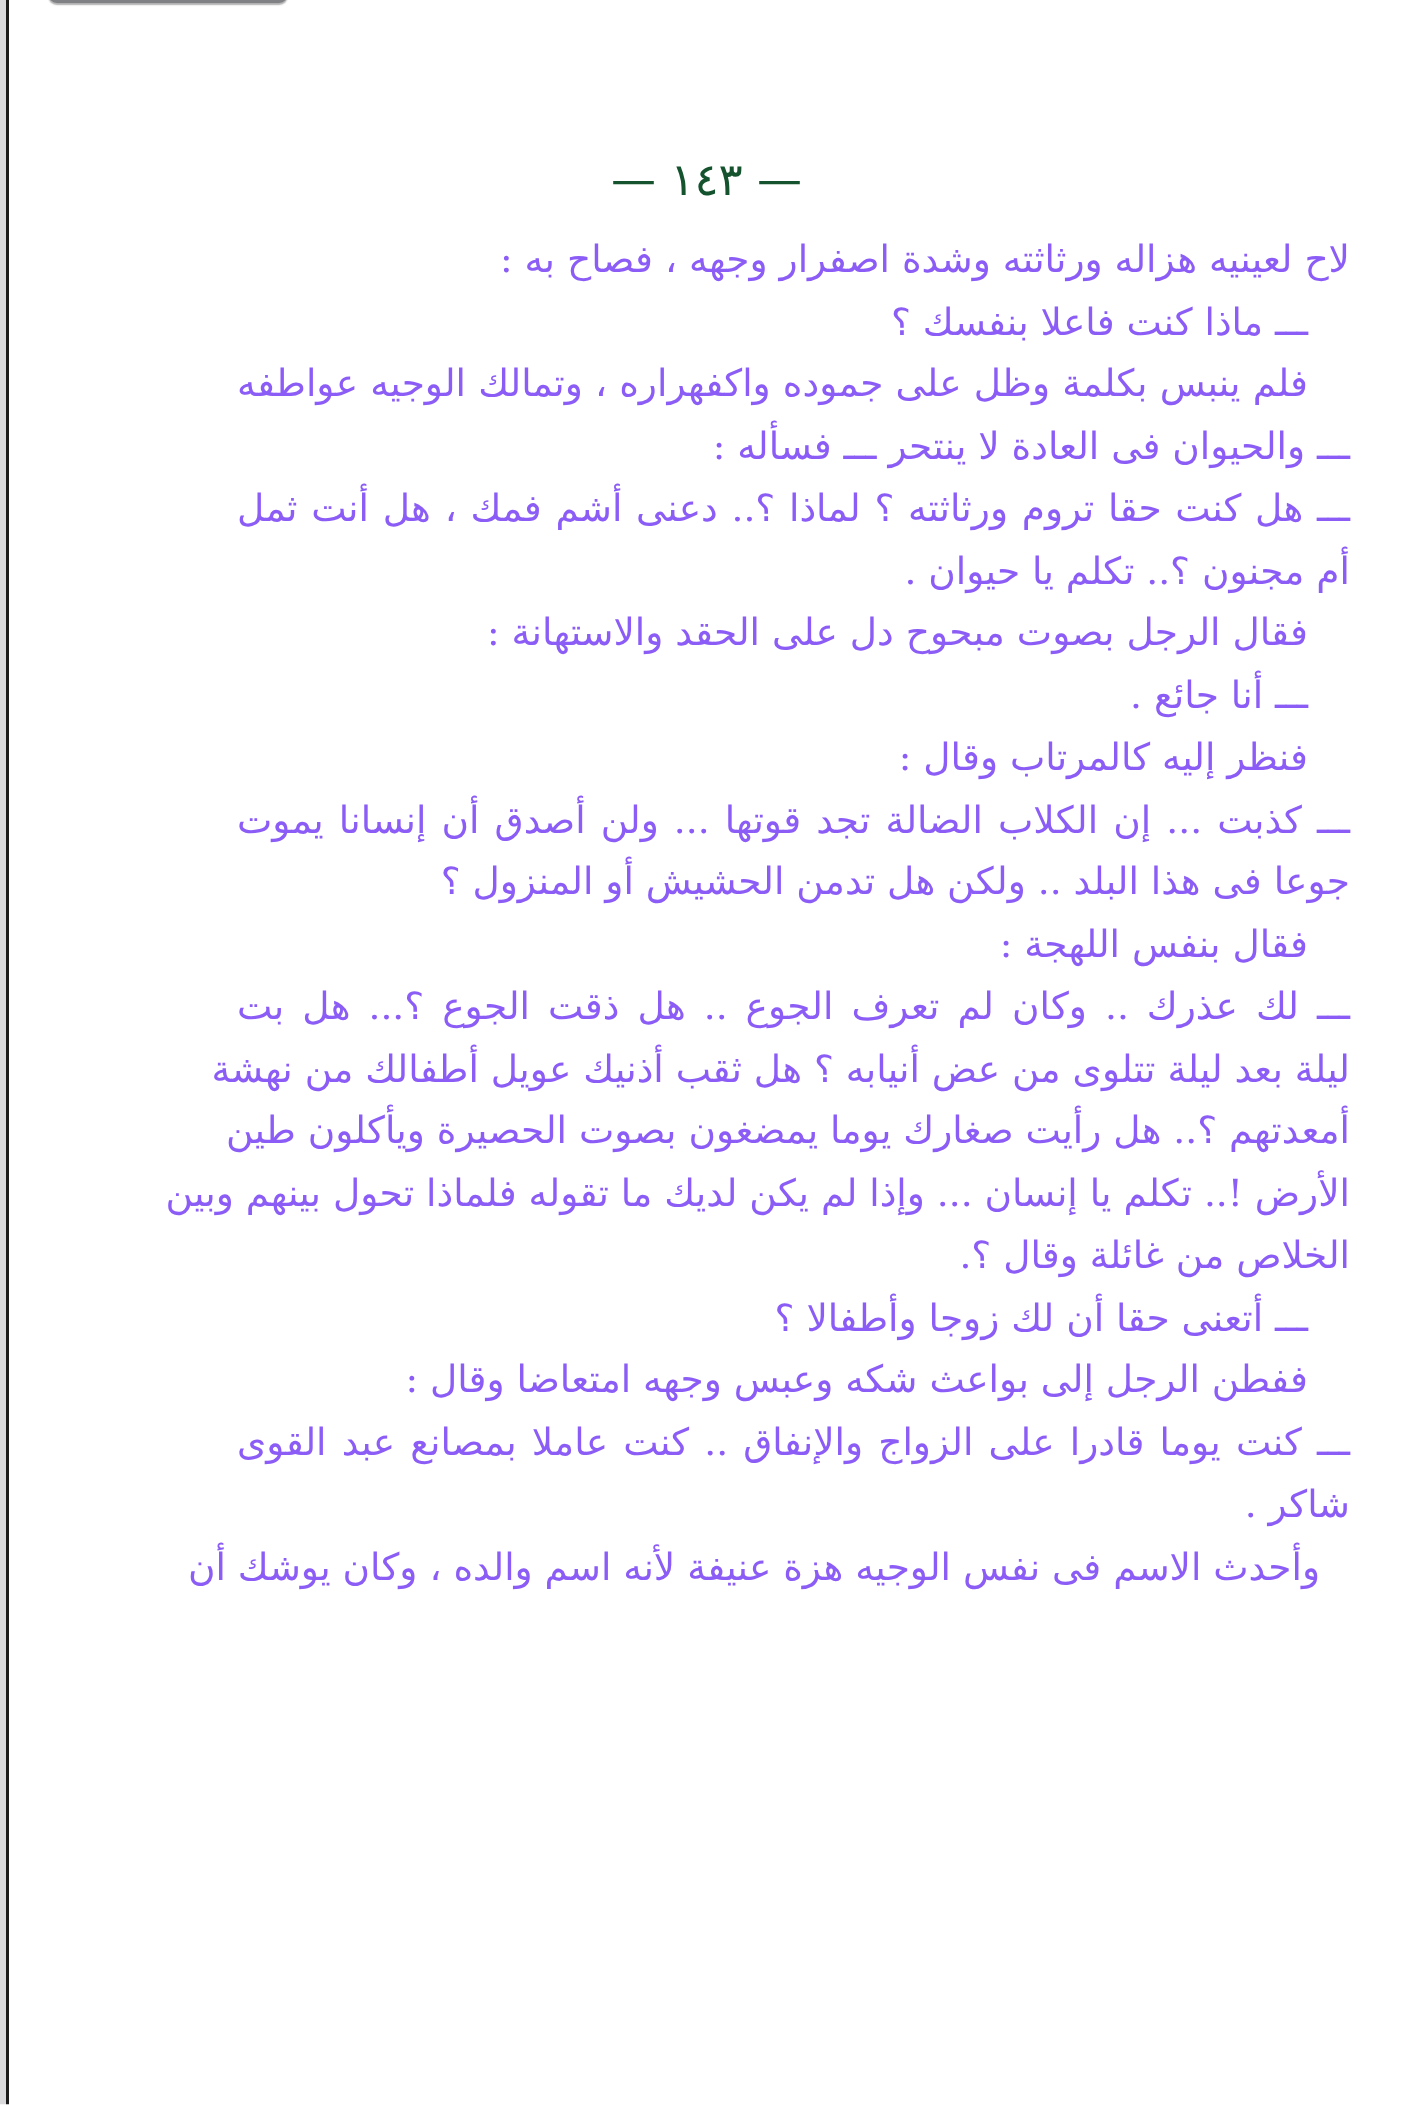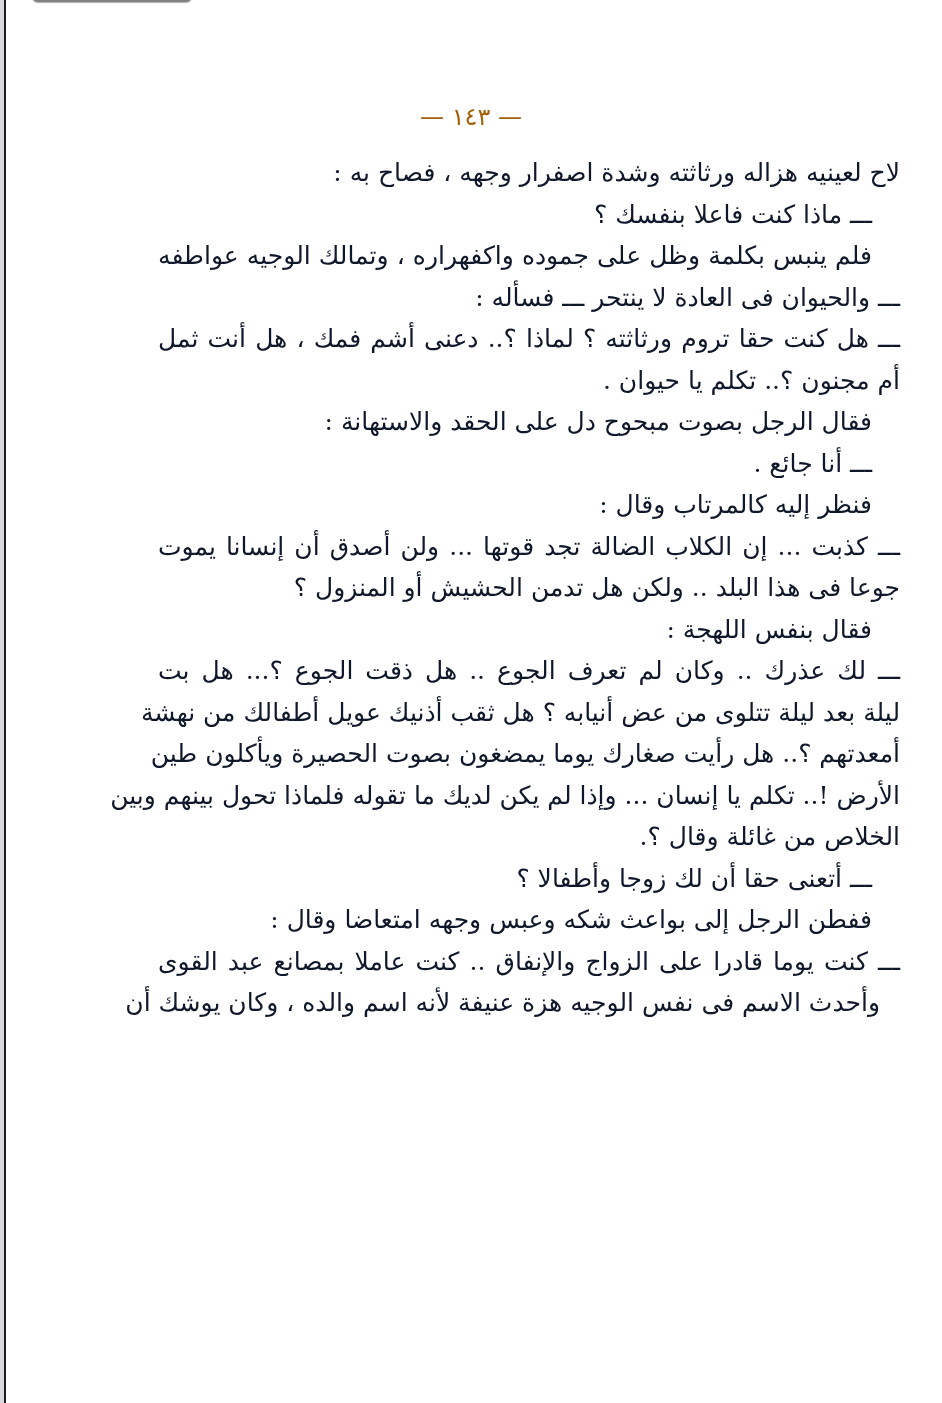--- a/index.html
+++ b/index.html
@@ -40,33 +40,33 @@
       border-radius: 0 0 6px 6px;
       background: #f2f2f2;
       box-shadow: 0 1px 1px #b0b0b0;
     }
     .page-number {
       position: absolute;
       top: 103px;
       left: 0;
       width: 942px;
       text-align: center;
-      font-size: 24px;
+      font-size: 30px;
       direction: rtl;
-      color: #a16207;
+      color: #14532d;
       font-family: "DejaVu Sans", "Liberation Sans", sans-serif;
       letter-spacing: 1px;
     }
     .text-block {
       position: absolute;
       left: 158px;
       top: 152px;
       width: 742px;
       direction: rtl;
-      color: #0f172a;
+      color: #8b5cf6;
     }
     .line {
       position: relative;
       height: 41.5px;
       line-height: 41.5px;
       font-size: 25px;
       white-space: nowrap;
       text-align: right;
     }
     .line.justify {
@@ -99,14 +99,15 @@
   <div class="line">جوعا فى هذا البلد .. ولكن هل تدمن الحشيش أو المنزول ؟</div>
   <div class="line indent">فقال بنفس اللهجة :</div>
   <div class="line justify">ـــ لك عذرك .. وكان لم تعرف الجوع .. هل ذقت الجوع ؟... هل بت</div>
   <div class="line justify">ليلة بعد ليلة تتلوى من عض أنيابه ؟ هل ثقب أذنيك عويل أطفالك من نهشة</div>
   <div class="line justify">أمعدتهم ؟.. هل رأيت صغارك يوما يمضغون بصوت الحصيرة ويأكلون طين</div>
   <div class="line justify">الأرض !.. تكلم يا إنسان ... وإذا لم يكن لديك ما تقوله فلماذا تحول بينهم وبين</div>
   <div class="line">الخلاص من غائلة وقال ؟.</div>
   <div class="line indent">ـــ أتعنى حقا أن لك زوجا وأطفالا ؟</div>
   <div class="line indent">ففطن الرجل إلى بواعث شكه وعبس وجهه امتعاضا وقال :</div>
   <div class="line justify">ـــ كنت يوما قادرا على الزواج والإنفاق .. كنت عاملا بمصانع عبد القوى</div>
+  <div class="line">شاكر .</div>
   <div class="line indent-small justify">وأحدث الاسم فى نفس الوجيه هزة عنيفة لأنه اسم والده ، وكان يوشك أن</div>
 </div>
 
 </body></html>

